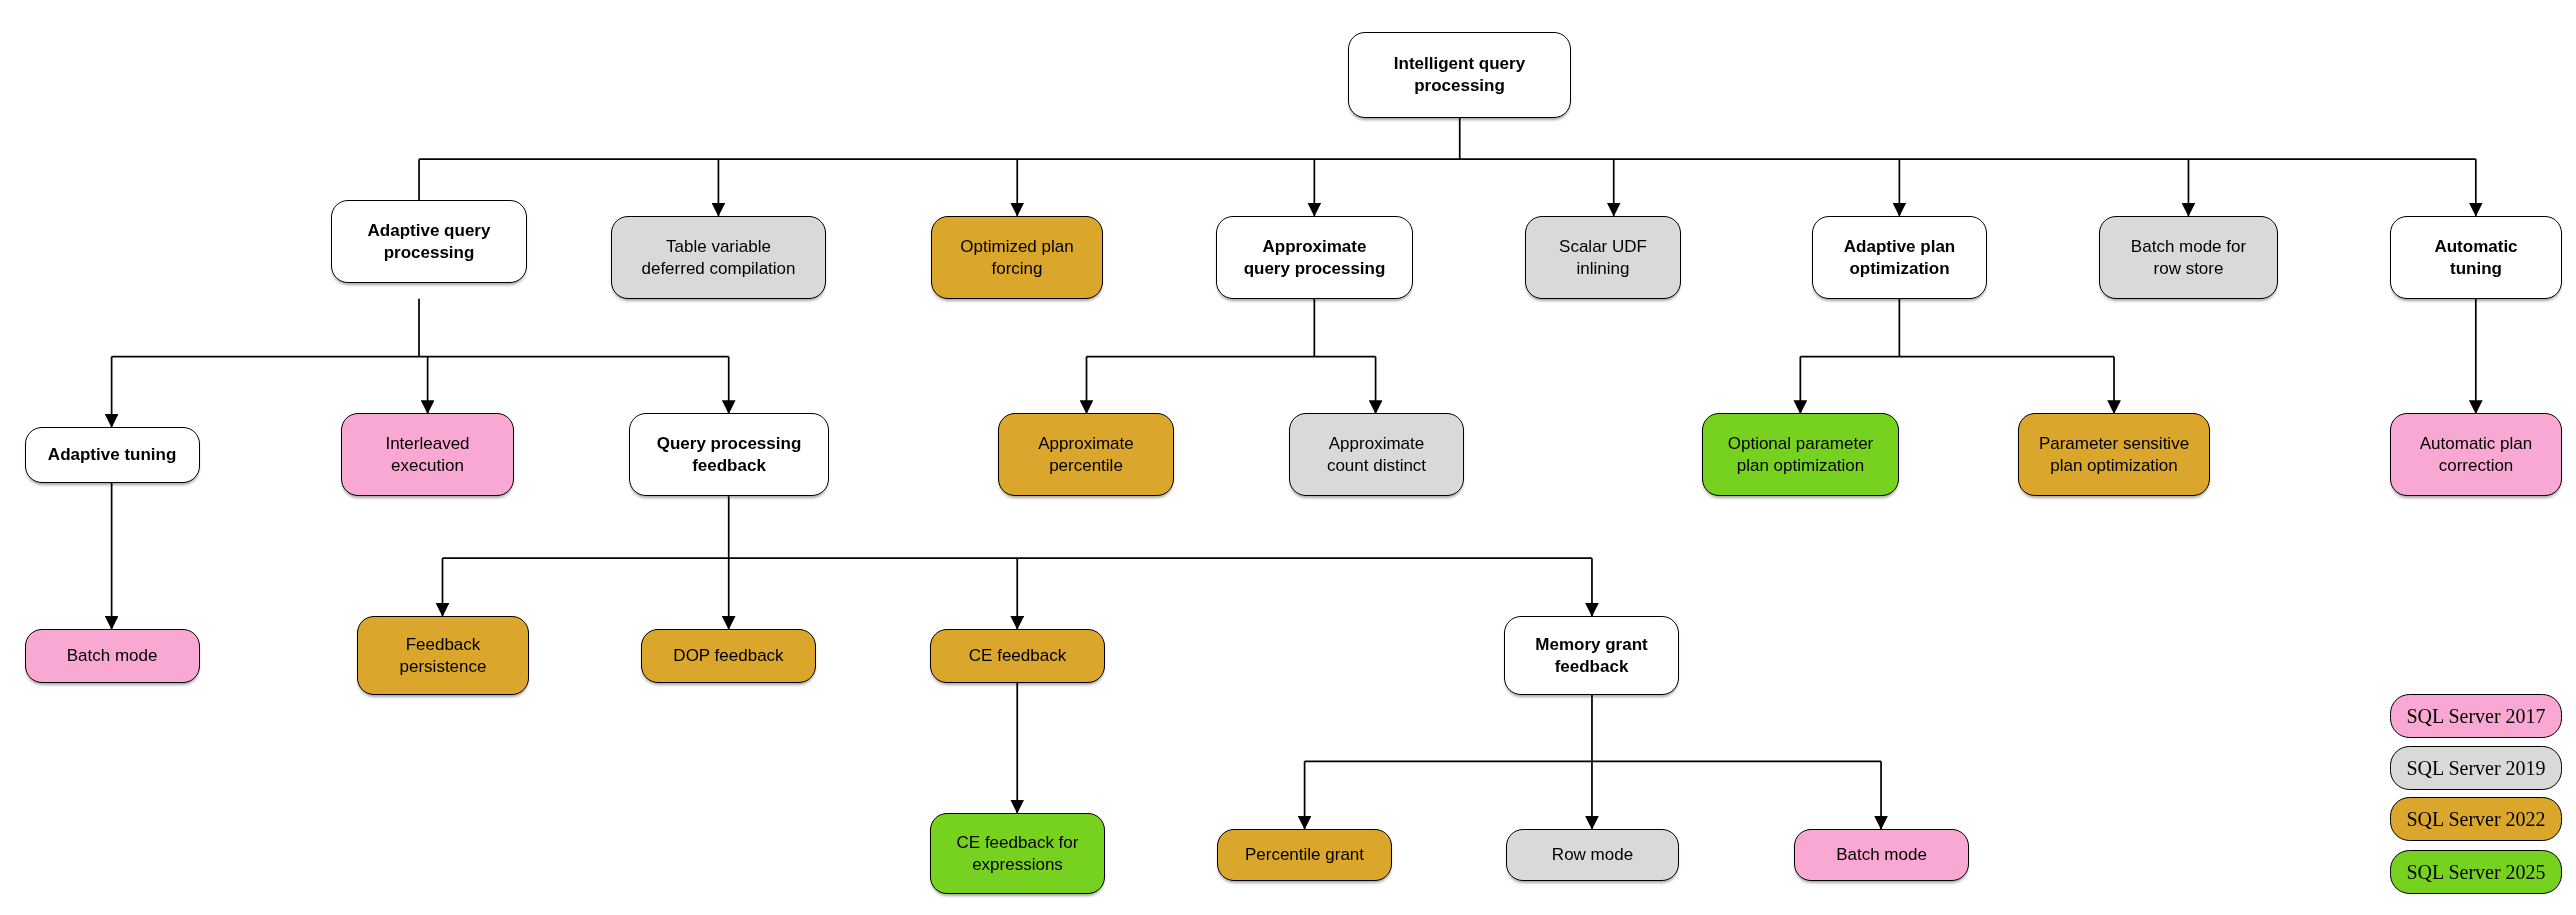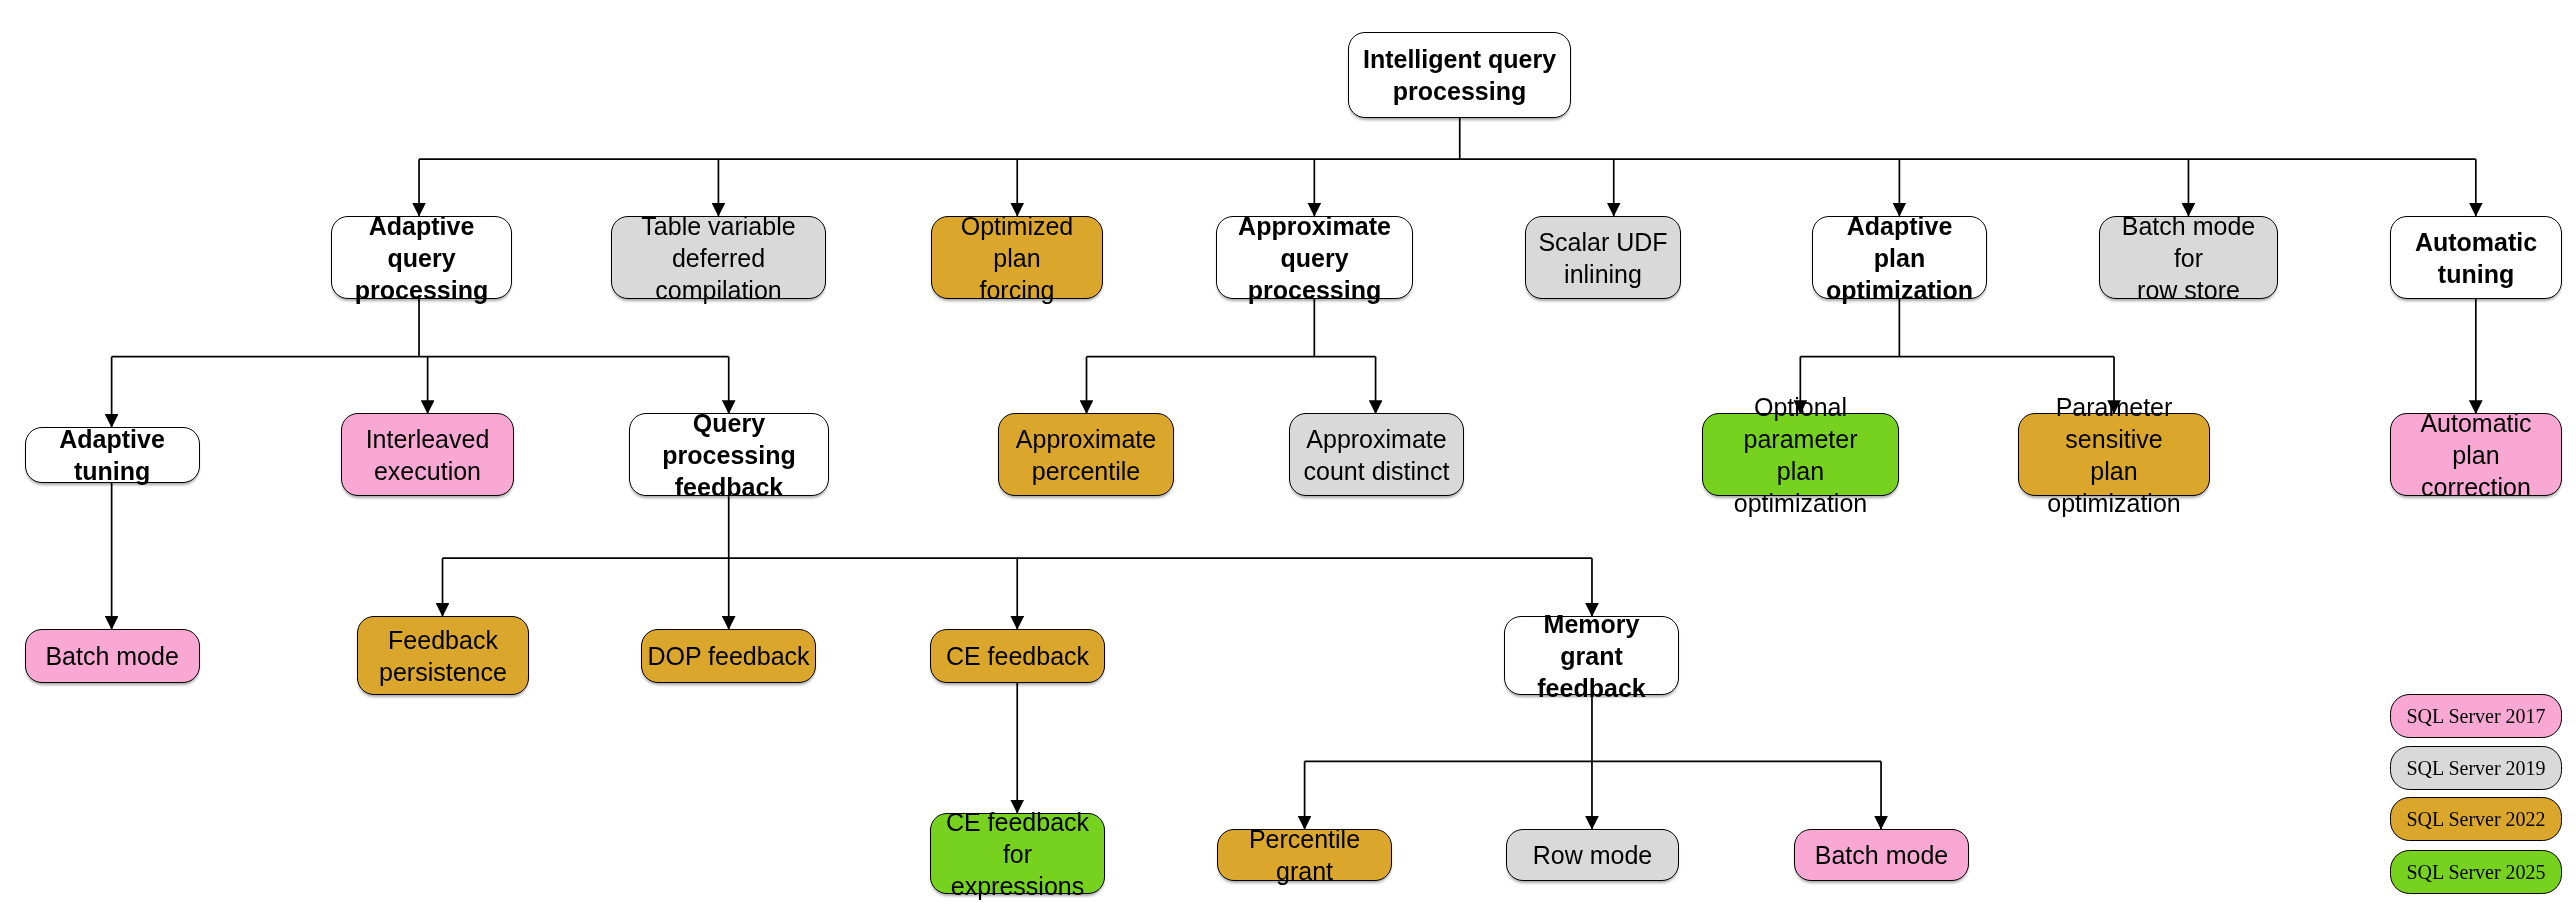--- a/index.html
+++ b/index.html
@@ -3,21 +3,21 @@
 <meta charset="utf-8">
 <style>
   html,body{margin:0;padding:0;background:#ffffff;}
   #canvas{position:relative;width:2576px;height:916px;background:#ffffff;
           font-family:"Liberation Sans",sans-serif;color:#000;overflow:hidden;}
   #edges{position:absolute;left:0;top:0;}
   .ln{stroke:#000;stroke-width:3;fill:none;}
   .ar{marker-end:url(#arrow);}
   .node{position:absolute;display:flex;align-items:center;justify-content:center;
         text-align:center;box-sizing:border-box;border:1.7px solid #000;border-radius:17px;
-        font-size:25px;line-height:1.28;padding:1.1px 4.6px;
+        font-size:17px;line-height:1.28;padding:1.1px 4.6px;
         box-shadow:0 2.3px 2.9px -1.1px rgba(0,0,0,0.35);}
   .node span{white-space:pre-line;}
   .bold{font-weight:bold;}
   .c-white{background:#FFFFFF;}
   .c-gray{background:#D9D9D9;}
   .c-blue{background:#f9a8d4;}
   .c-orange{background:#DAA62B;}
   .c-green{background:#76D21F;}
   .pill{position:absolute;left:2390px;width:172px;height:44px;display:flex;
         align-items:center;justify-content:center;box-sizing:border-box;
@@ -60,21 +60,21 @@
     <path class="ln ar" d="M2279 1330 V1448"></path>
     <path class="ln ar" d="M2781 1330 V1448"></path>
     <path class="ln ar" d="M3286 1330 V1448"></path>
   </svg>
 
   <div class="node bold c-white" style="left:1348px;top:31.5px;width:223px;height:86px">
       <span>Intelligent query
 processing</span>
     </div>
 
-  <div class="node bold c-white" style="left:331px;top:216px;width:181px;height:83px">
+  <div class="node bold c-white" style="left:331px;top:200px;width:196px;height:83px">
       <span>Adaptive query
 processing</span>
     </div>
   <div class="node c-gray" style="left:611px;top:216px;width:215px;height:83px">
       <span>Table variable
 deferred compilation</span>
     </div>
   <div class="node c-orange" style="left:931px;top:216px;width:172px;height:83px">
       <span>Optimized plan
 forcing</span>

